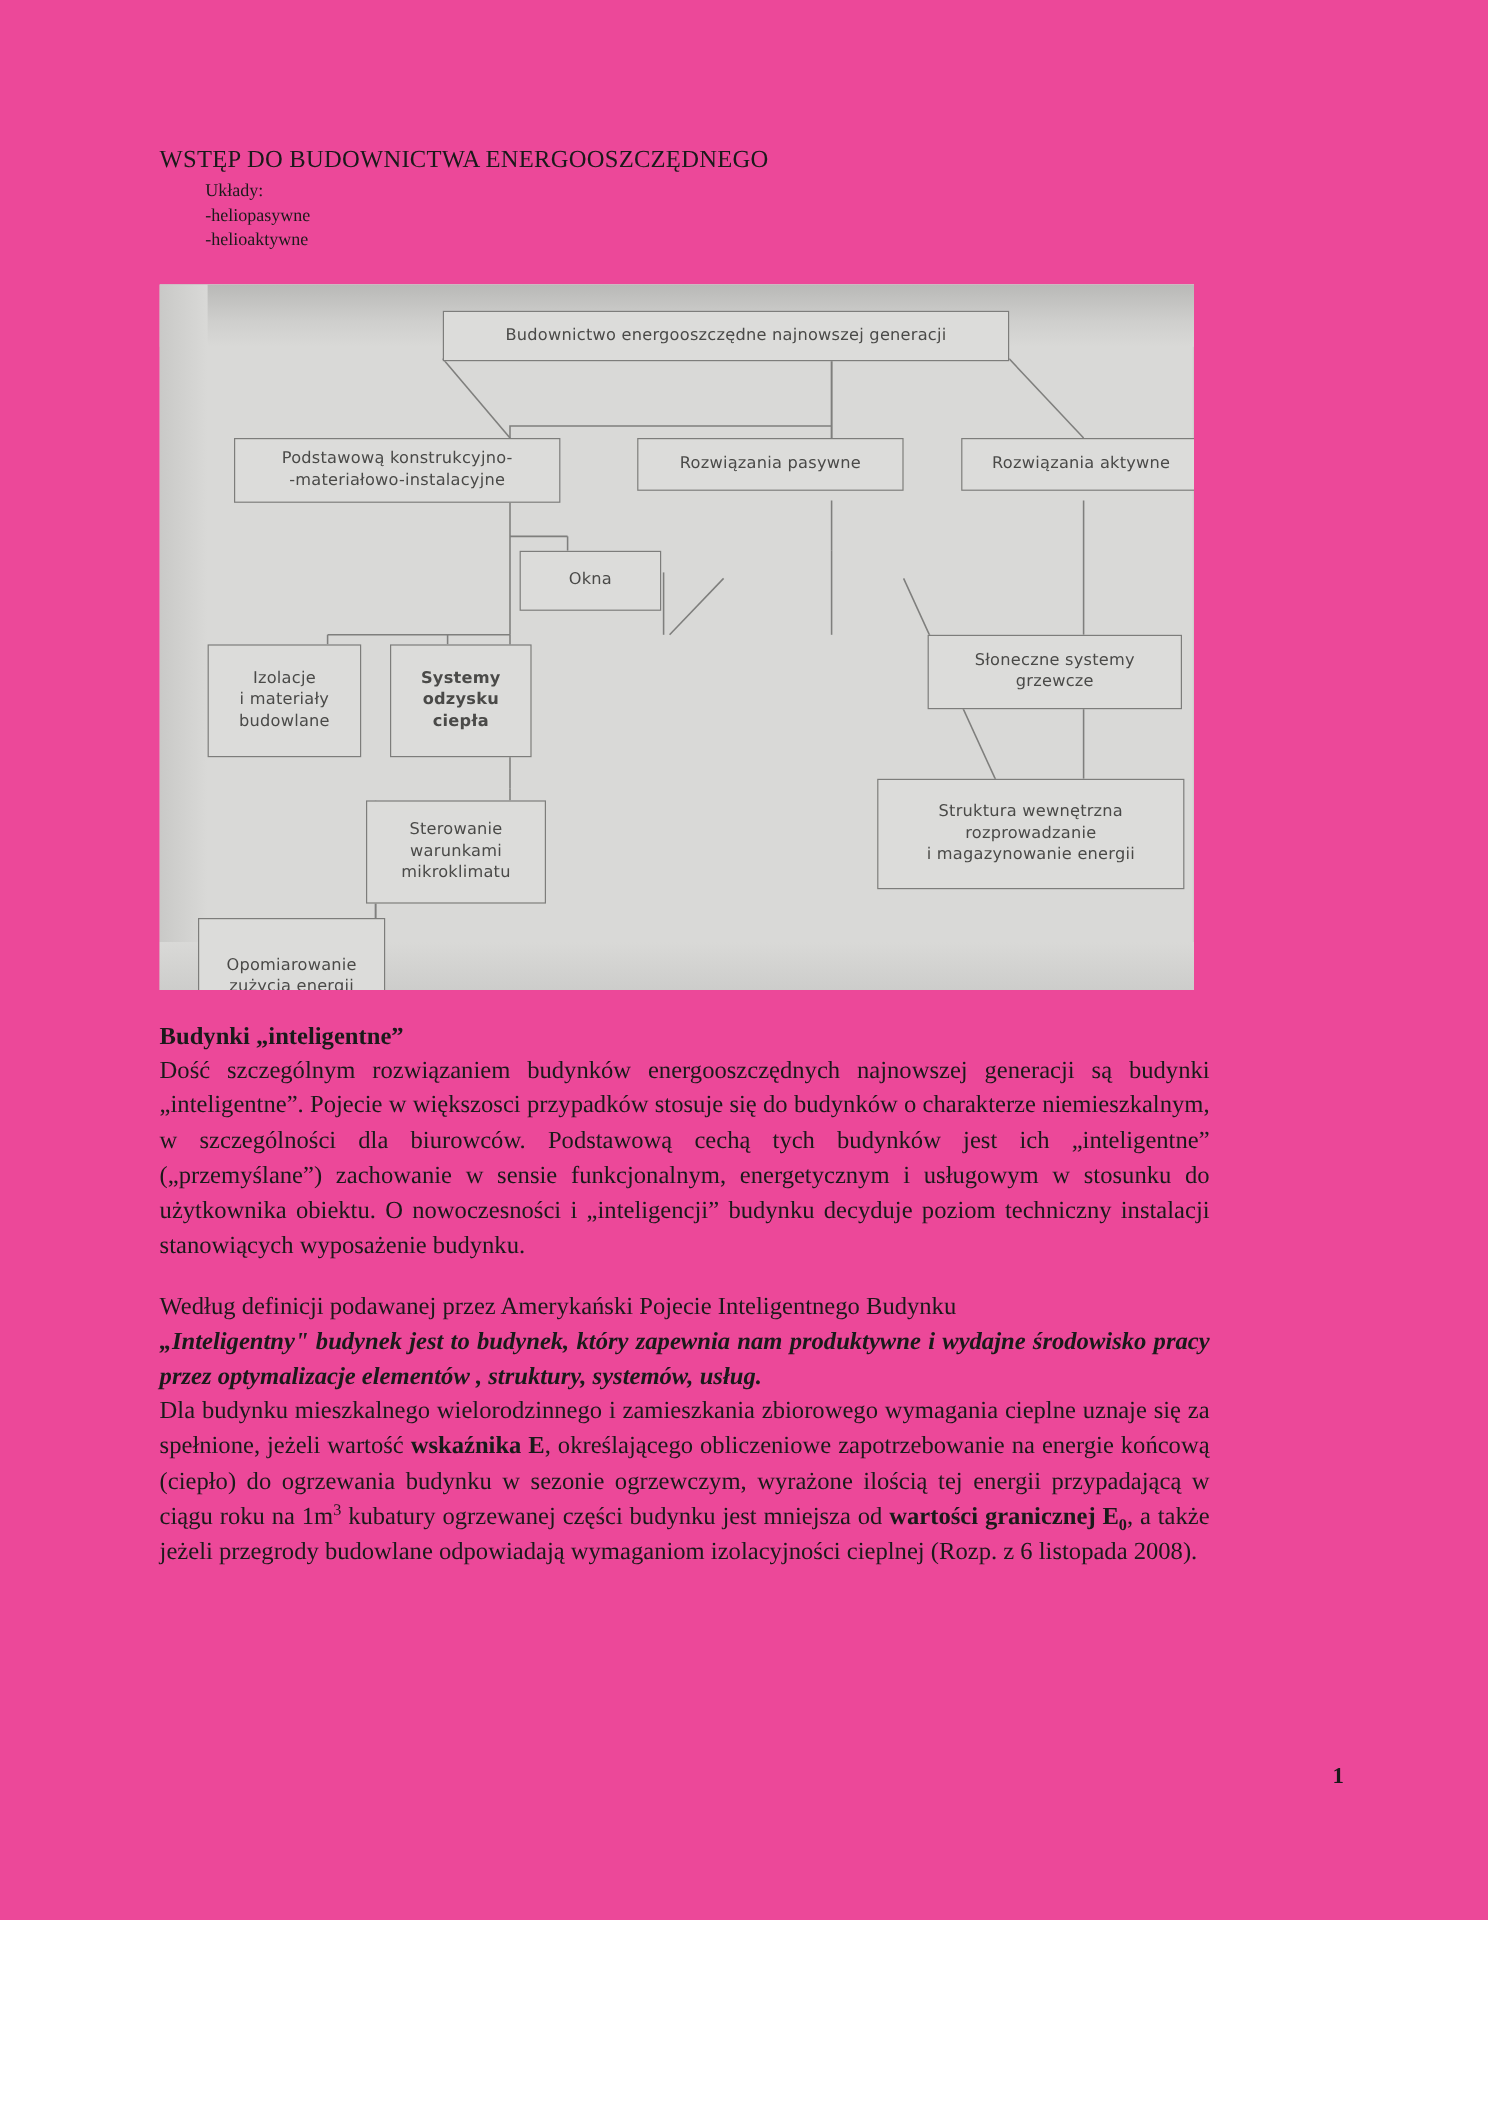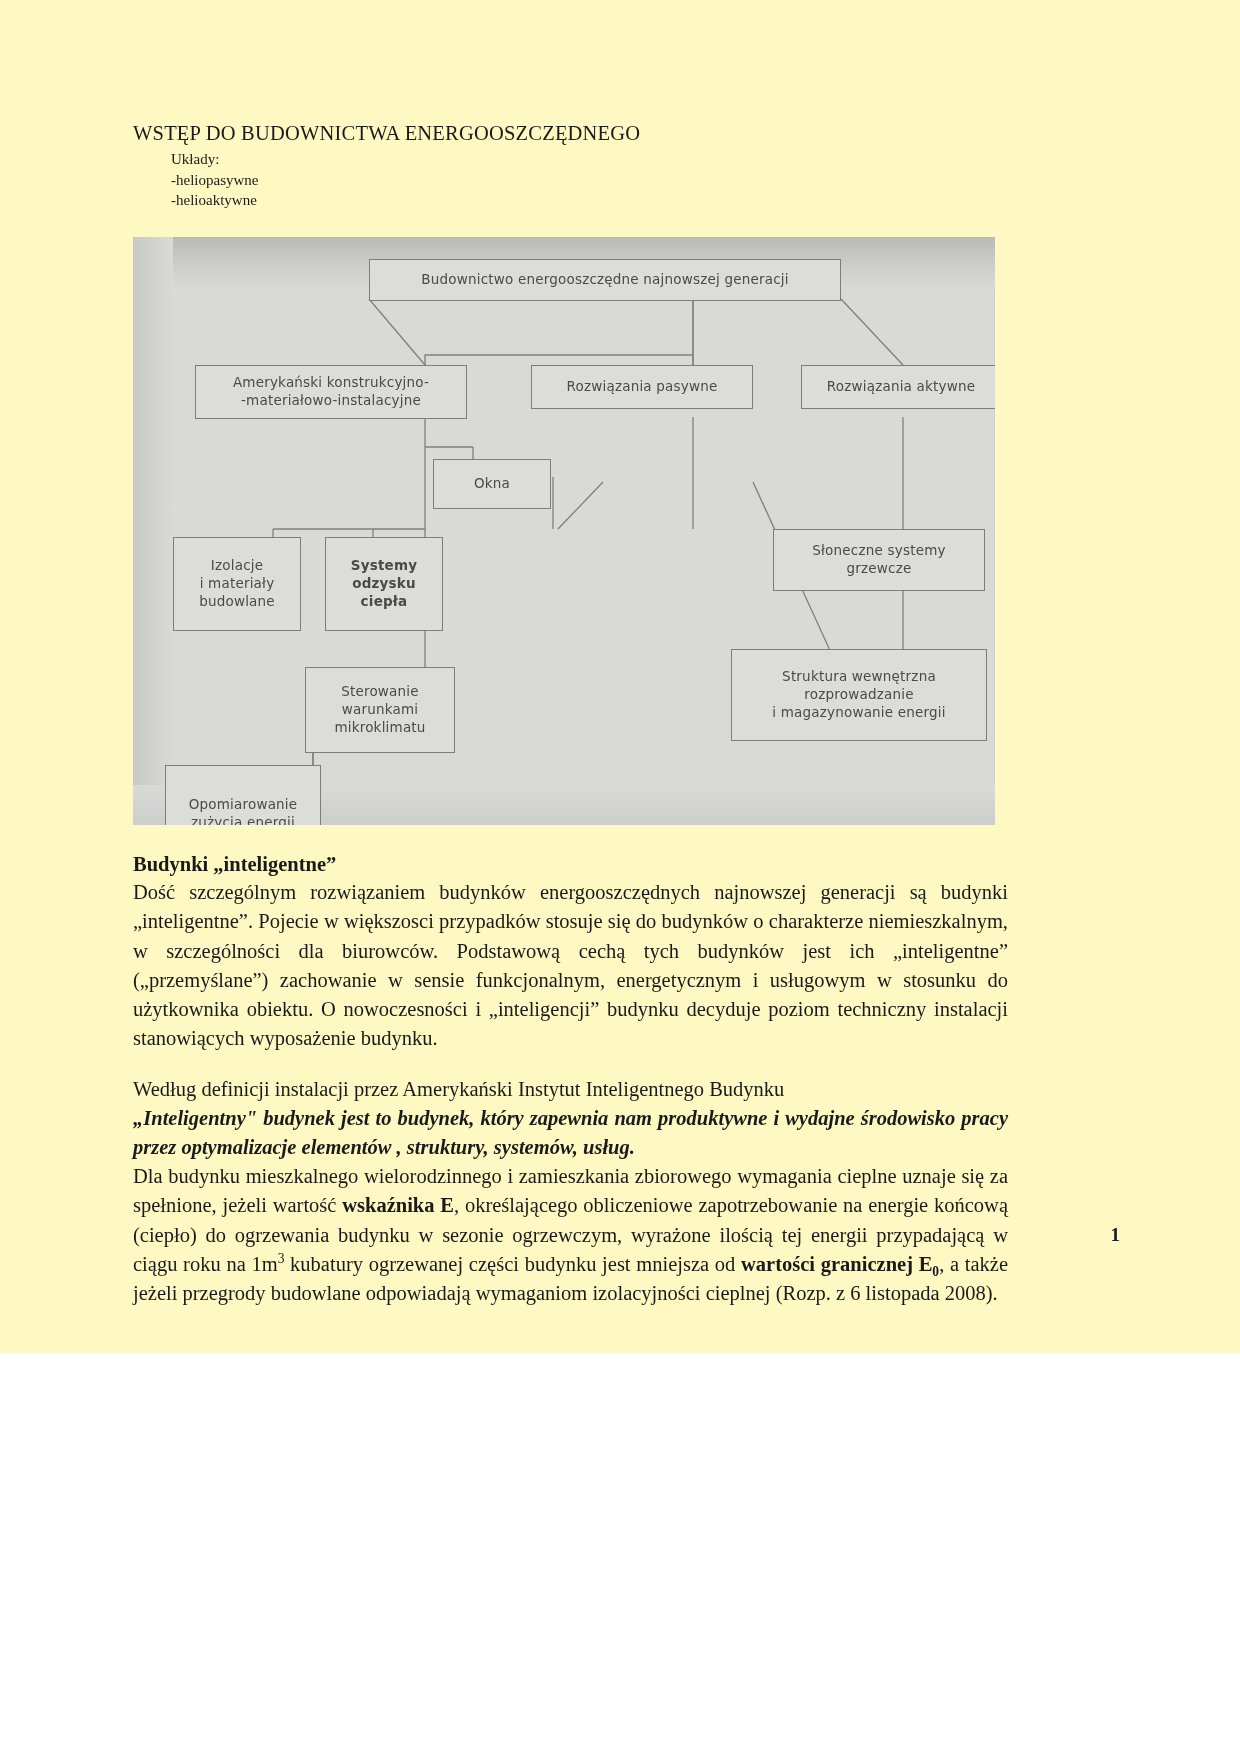--- a/index.html
+++ b/index.html
@@ -12,22 +12,22 @@
     height: 1754px;
     font-family: "Liberation Serif", "DejaVu Serif", serif;
     color: #1a1a1a;
     position: relative;
     overflow: hidden;
   }
   .page {
     position: absolute;
     left: 0; top: 0;
     width: 1240px;
-    height: 1354px;
-    background: #fef9c3;
+    height: 1600px;
+    background: #ec4899;
   }
   .content {
     position: absolute;
     left: 133px;
     top: 120px;
     width: 875px;
   }
 
   
   .doc-title {
@@ -201,21 +201,21 @@
 
         <line x1="770" y1="180" x2="770" y2="292"></line>
         <line x1="770" y1="350" x2="770" y2="412"></line>
       </svg>
 
       <div class="node" style="left:236px; top:22px; width:472px; height:42px;">
         <span>Budownictwo energooszczędne najnowszej generacji</span>
       </div>
 
       <div class="node" style="left:62px; top:128px; width:272px; height:54px;">
-        <span style="white-space:pre-line;">Amerykański konstrukcyjno-
+        <span style="white-space:pre-line;">Podstawową konstrukcyjno-
 -materiałowo-instalacyjne</span>
       </div>
 
       <div class="node" style="left:398px; top:128px; width:222px; height:44px;">
         <span>Rozwiązania pasywne</span>
       </div>
 
       <div class="node" style="left:668px; top:128px; width:200px; height:44px;">
         <span>Rozwiązania aktywne</span>
       </div>
@@ -257,21 +257,21 @@
       <div class="node" style="left:32px; top:528px; width:156px; height:66px;">
         <span style="white-space:pre-line;margin-top:32px;">Opomiarowanie
 zużycia energii</span>
       </div>
     </div>
 
     <div class="section-head">Budynki „inteligentne”</div>
 
     <p class="body">Dość szczególnym rozwiązaniem budynków energooszczędnych najnowszej generacji są budynki „inteligentne”. Pojecie w większosci przypadków stosuje się do budynków o charakterze niemieszkalnym, w szczególności dla biurowców. Podstawową cechą tych budynków jest ich „inteligentne” („przemyślane”) zachowanie w sensie funkcjonalnym, energetycznym i usługowym w stosunku do użytkownika obiektu. O nowoczesności i „inteligencji” budynku decyduje poziom techniczny instalacji stanowiących wyposażenie budynku.</p>
 
-    <p class="body noj spaced">Według definicji instalacji przez Amerykański  Instytut Inteligentnego Budynku</p>
+    <p class="body noj spaced">Według definicji podawanej przez Amerykański  Pojecie Inteligentnego Budynku</p>
 
     <p class="body ital">„Inteligentny" budynek jest to budynek, który zapewnia nam produktywne i wydajne środowisko pracy przez optymalizacje elementów , struktury,  systemów, usług.</p>
 
     <p class="body">
       <span>Dla budynku mieszkalnego wielorodzinnego i zamieszkania zbiorowego wymagania cieplne uznaje się za spełnione, jeżeli wartość </span><b>wskaźnika E</b><span>, określającego obliczeniowe zapotrzebowanie na energie końcową (ciepło) do ogrzewania budynku w sezonie ogrzewczym, wyrażone ilością tej energii przypadającą w ciągu roku na 1m</span><sup>3</sup><span> kubatury ogrzewanej części budynku jest mniejsza od </span><b>wartości granicznej E</b><b><sub>0</sub></b><span>, a także jeżeli przegrody budowlane odpowiadają wymaganiom izolacyjności cieplnej (Rozp. z 6 listopada 2008).</span>
     </p>
 
   </div>
 
   <div class="page-number">1</div>

